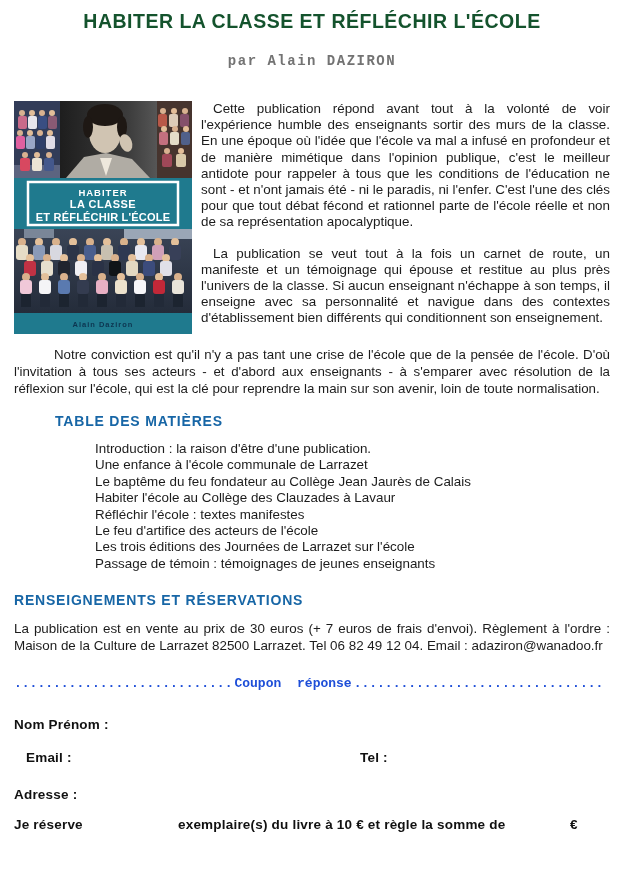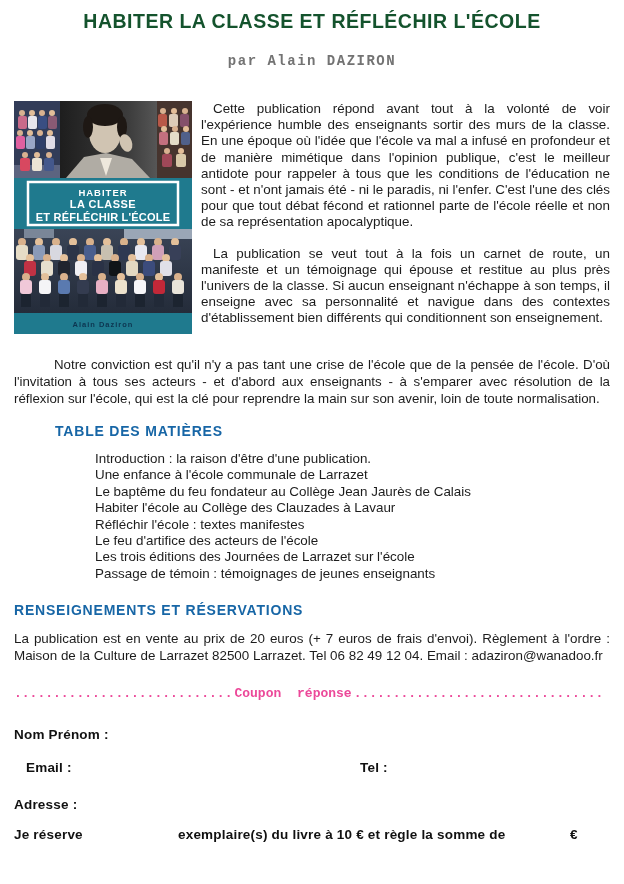--- a/index.html
+++ b/index.html
@@ -48,21 +48,21 @@
   .intro-col { flex: 1; min-width: 0; }
   .intro-col p {
     margin: 0;
     font-size: 13.4px;
     line-height: 16.2px;
     text-align: justify;
     text-indent: 12px;
   }
   .intro-col p + p { margin-top: 15px; }
   .para-full {
-    margin: 22px 0 0 0;
+    margin: 12px 0 0 0;
     font-size: 13.3px;
     line-height: 17px;
     text-align: justify;
     text-indent: 40px;
   }
   .section-heading {
     font-size: 14px;
     font-weight: bold;
     color: #1766a6;
     letter-spacing: 0.8px;
@@ -83,21 +83,21 @@
     text-align: justify;
   }
   .coupon-divider {
     margin-top: 22px;
     font-family: "Liberation Mono", monospace;
     font-weight: bold;
     font-size: 13px;
     line-height: 16px;
     white-space: nowrap;
     overflow: hidden;
-    color: #ec4899;
+    color: #1d4ed8;
   }
   .coupon-divider .label { word-spacing: 8px; padding: 0 2px; }
   .form-row {
     position: relative;
     height: 16px;
     font-weight: bold;
     font-size: 13.5px;
     line-height: 16px;
     color: #111;
     letter-spacing: 0.2px;
@@ -307,21 +307,21 @@
     <li>Le baptême du feu fondateur au Collège Jean Jaurès de Calais</li>
     <li>Habiter l'école au Collège des Clauzades à Lavaur</li>
     <li>Réfléchir l'école : textes manifestes</li>
     <li>Le feu d'artifice des acteurs de l'école</li>
     <li>Les trois éditions des Journées de Larrazet sur l'école</li>
     <li>Passage de témoin : témoignages de jeunes enseignants</li>
   </ul>
 
   <div class="section-heading info-heading">RENSEIGNEMENTS ET RÉSERVATIONS</div>
 
-  <p class="info-text">La publication est en vente au prix de 20 euros (+ 7 euros de frais d'envoi). Règlement à l'ordre : Maison de la Culture de Larrazet 82500 Larrazet. Tel 06 82 49 12 04. Email : adaziron@wanadoo.fr</p>
+  <p class="info-text">La publication est en vente au prix de 30 euros (+ 7 euros de frais d'envoi). Règlement à l'ordre : Maison de la Culture de Larrazet 82500 Larrazet. Tel 06 82 49 12 04. Email : adaziron@wanadoo.fr</p>
 
   <div class="coupon-divider"><span>............................</span><span class="label">Coupon réponse</span><span>................................</span></div>
 
   <div class="form-row row-name">
     <span>Nom Prénom :</span>
   </div>
 
   <div class="form-row row-email">
     <span>Email :</span>
     <span class="abs at-tel">Tel :</span>

